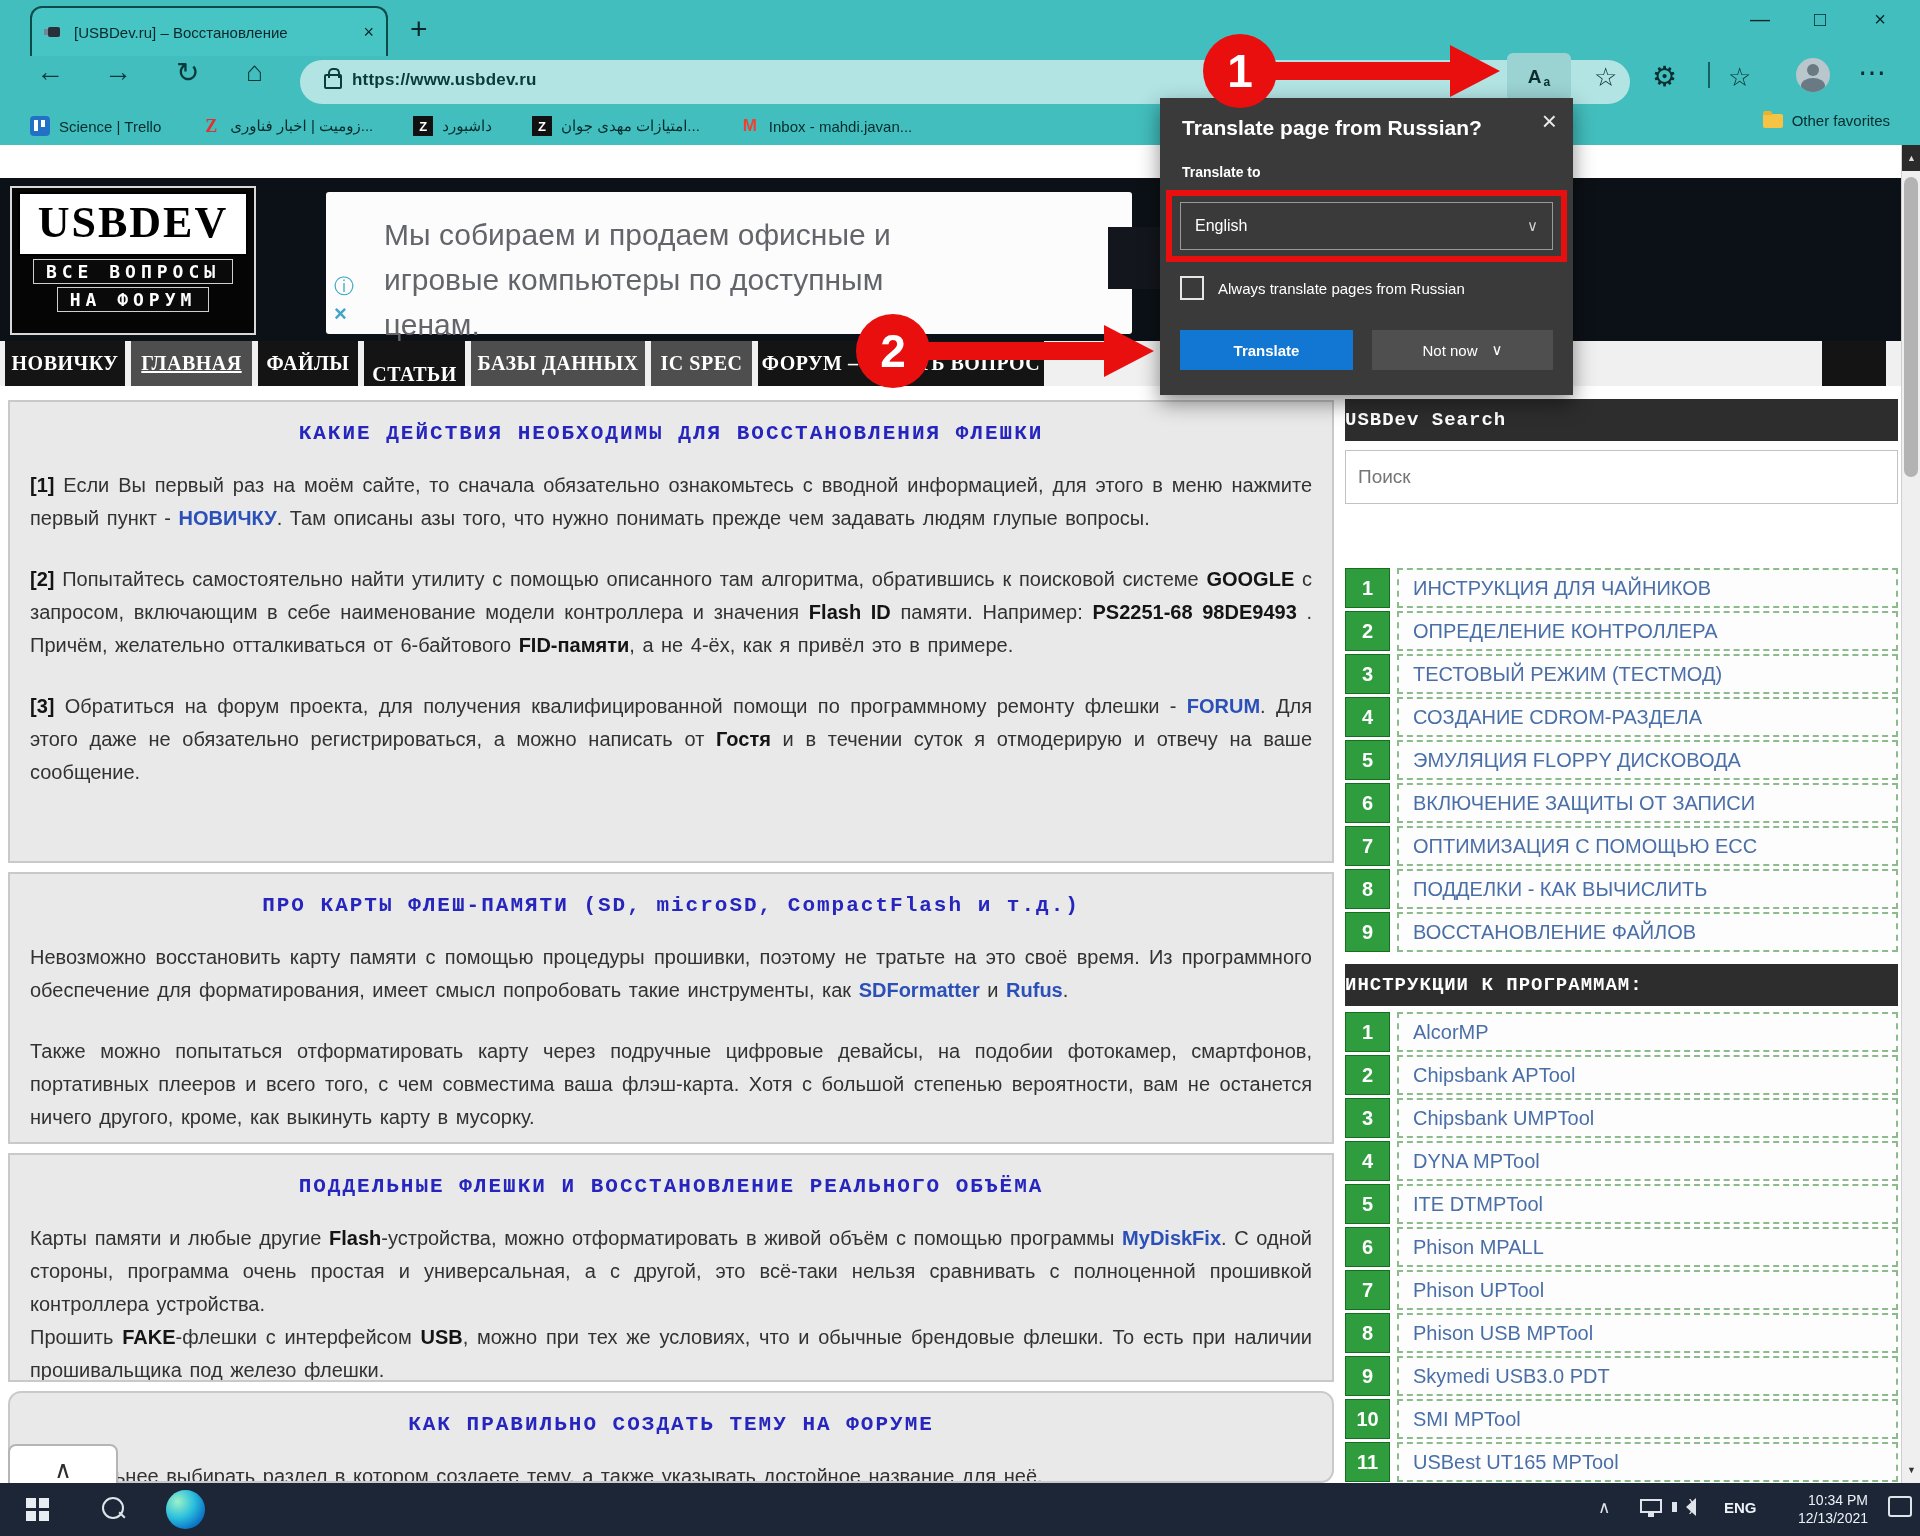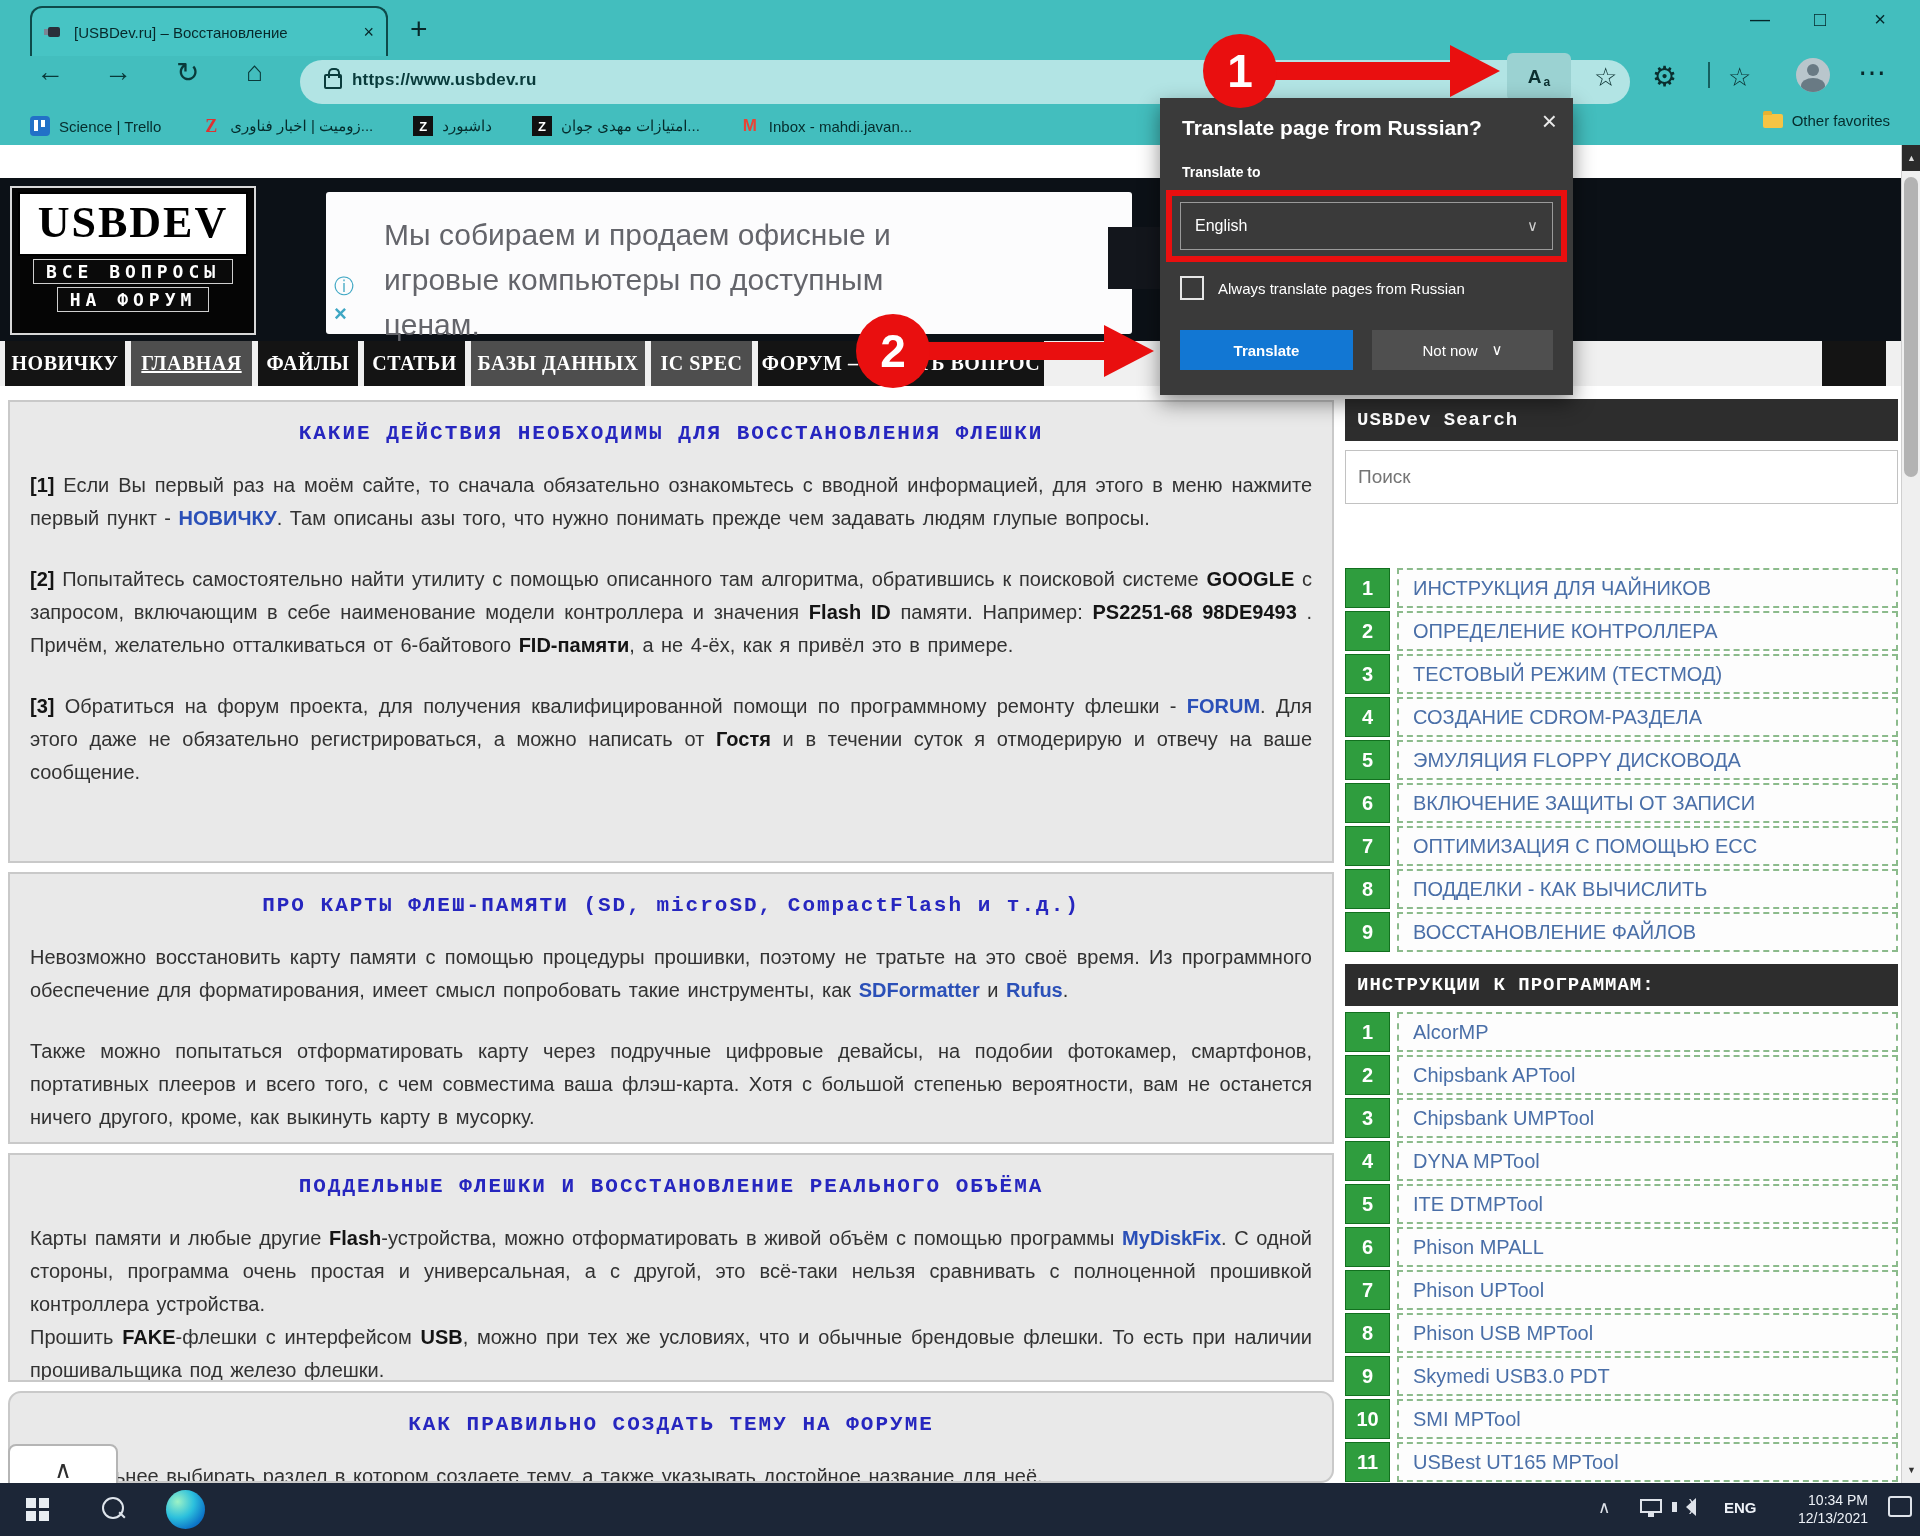--- a/index.html
+++ b/index.html
@@ -86,21 +86,21 @@
   .sec3 p{margin-bottom:0;}
   .rt-b{font-weight:bold;color:#141414;}
   .rt-lb{font-weight:bold;color:#2b50b8;}
 
   .scrolltop{position:absolute;left:8px;top:1444px;width:106px;height:47px;background:#fff;border:2px solid #b5b5b5;
        border-radius:8px;display:flex;align-items:center;justify-content:center;font-size:24px;color:#2e2e2e;z-index:6;}
 
   
   .sb-h{position:absolute;left:1345px;width:553px;height:42px;background:#2d2d2d;color:#fff;
         font-family:"Liberation Mono",monospace;font-weight:bold;font-size:19px;letter-spacing:1px;
-        display:flex;align-items:center;padding-left:12px;box-sizing:border-box;}
+        display:flex;align-items:center;box-sizing:border-box;}
   .sb-search{position:absolute;left:1345px;top:450px;width:553px;height:54px;background:#fff;border:1px solid #c2c2c2;
         box-sizing:border-box;font-size:19px;color:#000000;padding-left:12px;font-family:"Liberation Sans",sans-serif;outline:none;}
   .sb-row{position:absolute;left:1345px;width:553px;height:40px;}
   .sb-num{position:absolute;left:0;top:0;width:45px;height:40px;background:#2f9d3e;border:1px solid #12701f;
         box-sizing:border-box;color:#fff;font-weight:bold;font-size:20px;display:flex;align-items:center;justify-content:center;}
   .sb-link{position:absolute;left:52px;top:0;width:501px;height:40px;background:#fdfdfd;border:2px dashed #8cbb8c;
         box-sizing:border-box;display:flex;align-items:center;padding-left:14px;font-size:20px;color:#4a6fa8;white-space:nowrap;overflow:hidden;}
 
   
   .scrollbar{position:absolute;left:1901px;top:145px;width:19px;height:1338px;background:#efefef;border-left:1px solid #cfcfcf;box-sizing:border-box;}
@@ -248,21 +248,21 @@
   <div class="nav">
     <div class="nav-item nv-dark" style="left:5px;width:120px;">
         <span>НОВИЧКУ</span>
       </div>
     <div class="nav-item nv-gray nv-active" style="left:131px;width:121px;">
         <span>ГЛАВНАЯ</span>
       </div>
     <div class="nav-item nv-dark" style="left:258px;width:100px;">
         <span>ФАЙЛЫ</span>
       </div>
-    <div class="nav-item nv-dark" style="left:364px;width:101px;">
+    <div class="nav-item nv-dark" style="left:364px;width:101px;align-items:flex-end;">
         <span>СТАТЬИ</span>
       </div>
     <div class="nav-item nv-gray" style="left:471px;width:174px;">
         <span>БАЗЫ ДАННЫХ</span>
       </div>
     <div class="nav-item nv-gray" style="left:651px;width:101px;">
         <span>IC SPEC</span>
       </div>
     <div class="nav-item nv-dark" style="left:758px;width:286px;">
         <span>ФОРУМ – ЗАДАТЬ ВОПРОС</span>

